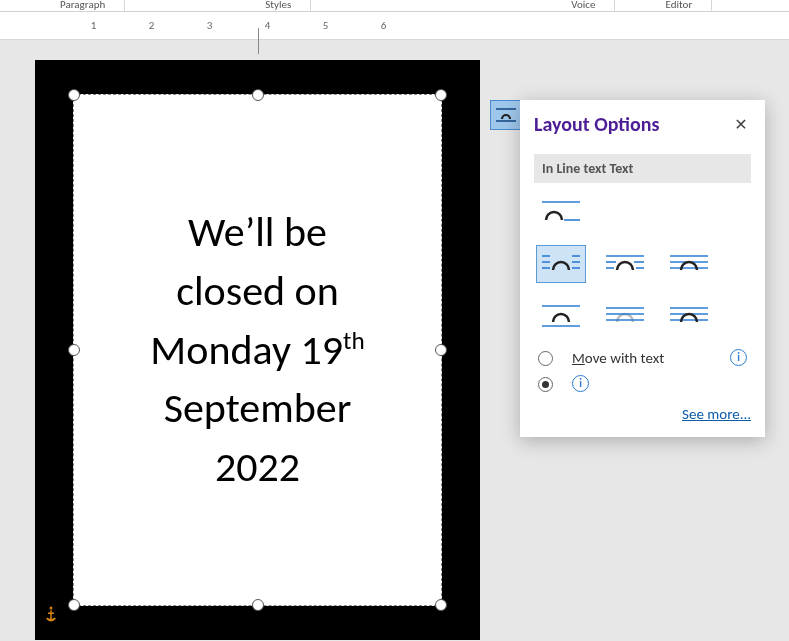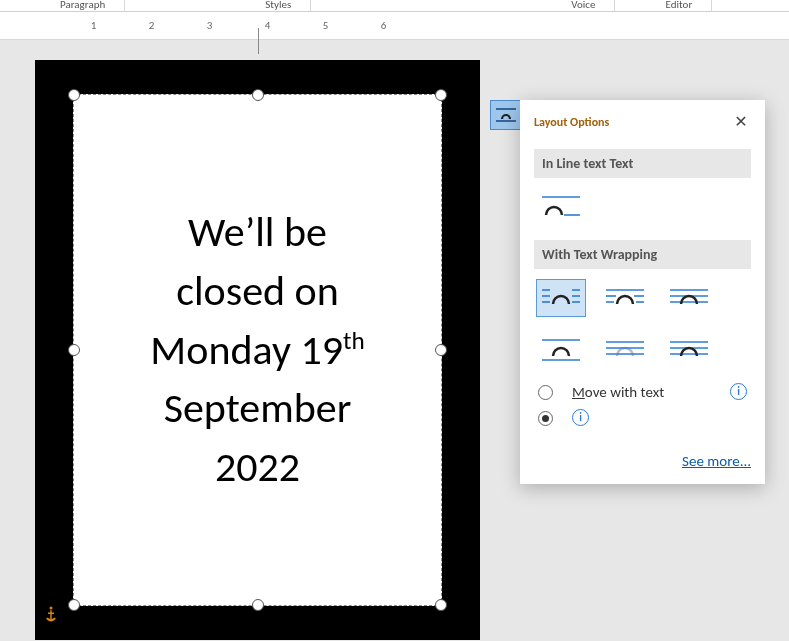--- a/index.html
+++ b/index.html
@@ -138,23 +138,23 @@
     font-size: 14px;
     color: #333;
   }
   .panel-header {
     display: flex;
     align-items: center;
     justify-content: space-between;
     margin-bottom: 18px;
   }
   .panel-title {
-    font-size: 12px;
+    font-size: 20px;
     font-weight: 600;
-    color: #a16207;
+    color: #4c1d95;
   }
   .close-x {
     font-size: 16px;
     color: #444;
     cursor: pointer;
     width: 20px;
     text-align: center;
   }
   .section-label {
     background: #e7e7e7;
@@ -221,21 +221,21 @@
     border-radius: 50%;
     font-size: 11px;
     display: flex;
     align-items: center;
     justify-content: center;
     font-weight: bold;
     cursor: pointer;
   }
   .see-more {
     text-align: right;
-    margin-top: 26px;
+    margin-top: 13px;
   }
   .see-more a {
     color: #0b5cab;
     font-size: 15px;
     text-decoration: underline;
     cursor: pointer;
   }
 </style>
 </head>
 <body>
@@ -311,21 +311,20 @@
     <div class="options-row">
       <div class="opt">
         <svg class="wrap-svg" width="42" height="28" viewBox="0 0 42 28">
           <line x1="2" y1="4" x2="40" y2="4" stroke="#2b7cd3" stroke-width="1.6"></line>
           <path d="M6 22a8 8 0 0116 0" fill="none" stroke="#222" stroke-width="2.5"></path>
           <line x1="24" y1="22" x2="40" y2="22" stroke="#2b7cd3" stroke-width="1.6"></line>
         </svg>
       </div>
     </div>
 
-    <div class="section-label">With Text Wrapping</div>
     <div class="options-row">
       <div class="opt selected">
         <svg class="wrap-svg" width="42" height="28" viewBox="0 0 42 28">
           <line x1="2" y1="6" x2="10" y2="6" stroke="#2b7cd3" stroke-width="1.6"></line>
           <line x1="32" y1="6" x2="40" y2="6" stroke="#2b7cd3" stroke-width="1.6"></line>
           <line x1="2" y1="12" x2="10" y2="12" stroke="#2b7cd3" stroke-width="1.6"></line>
           <line x1="32" y1="12" x2="40" y2="12" stroke="#2b7cd3" stroke-width="1.6"></line>
           <line x1="2" y1="18" x2="10" y2="18" stroke="#2b7cd3" stroke-width="1.6"></line>
           <line x1="32" y1="18" x2="40" y2="18" stroke="#2b7cd3" stroke-width="1.6"></line>
           <path d="M13 20a8 8 0 0116 0" fill="none" stroke="#222" stroke-width="2.5"></path>

